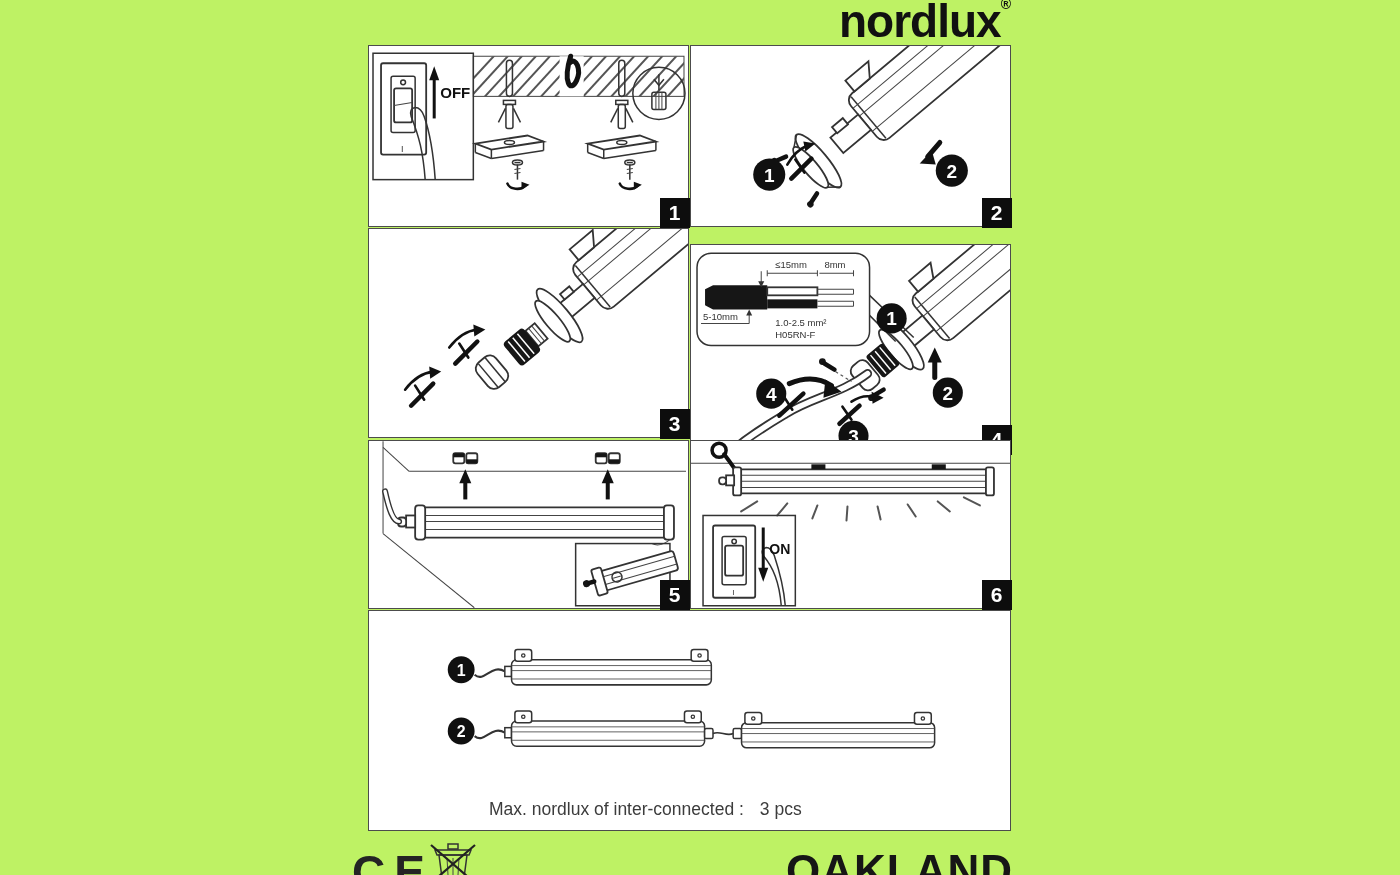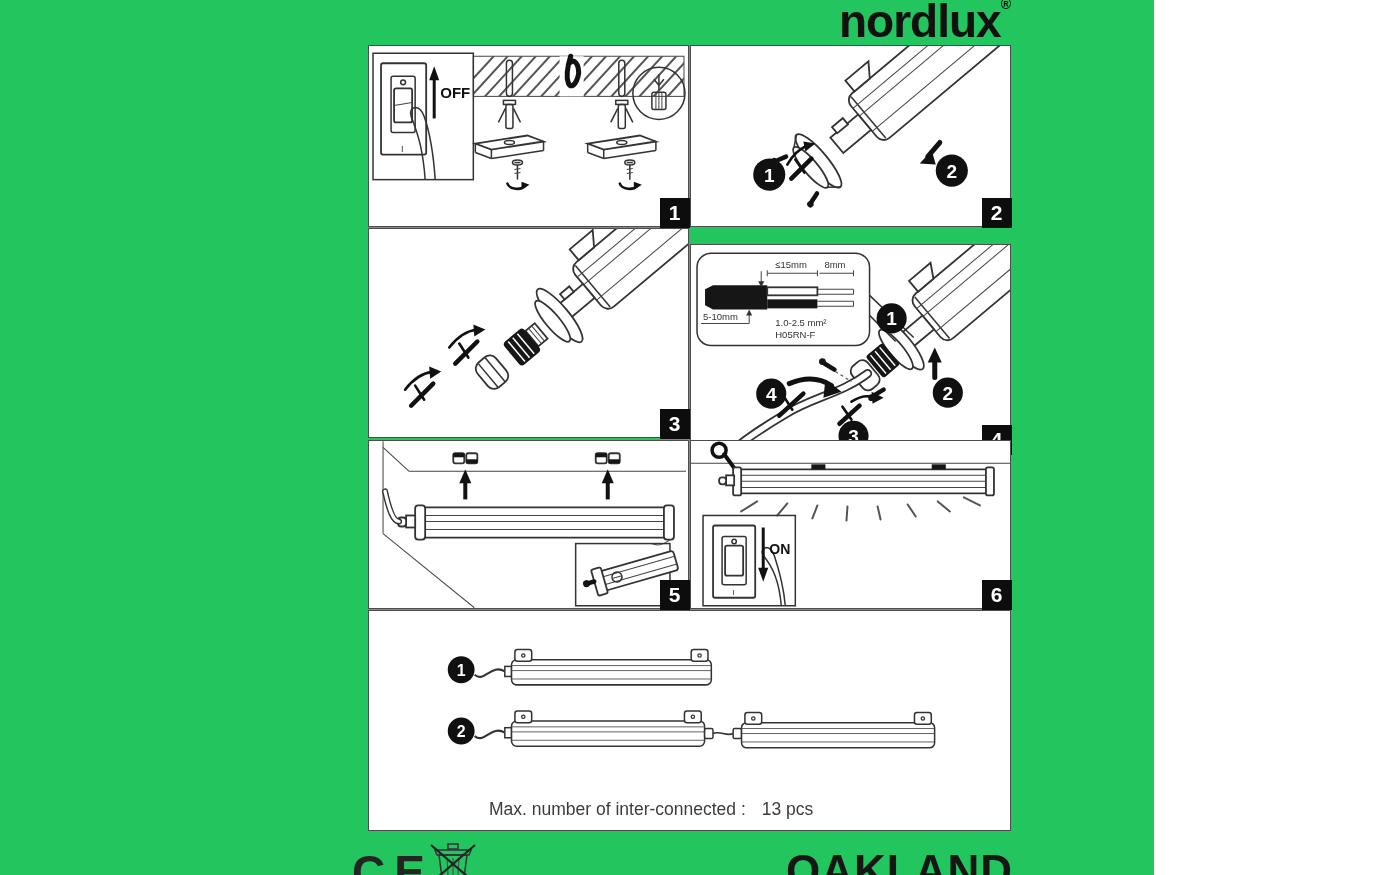--- a/index.html
+++ b/index.html
@@ -1,16 +1,16 @@
 <!DOCTYPE html>
 <html><head>
 <meta charset="utf-8">
 <style>
   html,body { margin:0; padding:0; background:#fff; }
-  .page { position:relative; width:1154px; height:875px; background:#22c55e; overflow:hidden;
+  .page { position:relative; width:1400px; height:875px; background:#bef264; overflow:hidden;
           font-family:"Liberation Sans", sans-serif; color:#1a1a1a; }
 
   .logo { position:absolute; top:-6px; left:808px; width:202px; text-align:right;
           font-size:46px; font-weight:bold; letter-spacing:-1px; color:#111; }
   .logo sup { font-size:14px; vertical-align:28px; font-weight:bold; }
 
   .panel { position:absolute; border:1.5px solid #4c4c4c; background:#fff; box-sizing:border-box; }
   #panel-1 { left:368px; top:45px;  width:321px; height:182px; }
   #panel-2 { left:690px; top:45px;  width:321px; height:182px; }
   #panel-3 { left:368px; top:228px; width:321px; height:210px; }
@@ -478,21 +478,21 @@
         <line x1="382" y1="140" x2="612" y2="140" class="thin"></line>
         <line x1="382" y1="146" x2="612" y2="146" class="thin"></line>
         <line x1="382" y1="156" x2="612" y2="156" class="thin"></line>
         <rect x="386" y="121" width="20" height="14" rx="3" class="ln2" stroke-width="1.4"></rect>
           <circle cx="396" cy="128" r="2" class="ln"></circle>
         <rect x="588" y="121" width="20" height="14" rx="3" class="ln2" stroke-width="1.4"></rect>
           <circle cx="598" cy="128" r="2" class="ln"></circle>
       </g>
     </svg>
     <div class="ic-note">
-      <span>Max. number of inter-connected :</span><span class="val">13 pcs</span>
+      <span>Max. nordlux of inter-connected :</span><span class="val">3 pcs</span>
     </div>
   </div>
 
   <div class="ce-mark">CE</div>
   <svg class="weee" width="54" height="46" viewBox="0 0 50 46">
     <rect x="20" y="3" width="10" height="5" class="ln" fill="#fff"></rect>
     <polygon points="7,9 43,9 41,14 9,14" class="ln" fill="#fff"></polygon>
     <polygon points="11,14 39,14 36,37 14,37" class="ln" fill="#fff"></polygon>
     <line x1="19" y1="17" x2="20" y2="34" class="thin"></line>
     <line x1="25" y1="17" x2="25" y2="34" class="thin"></line>

